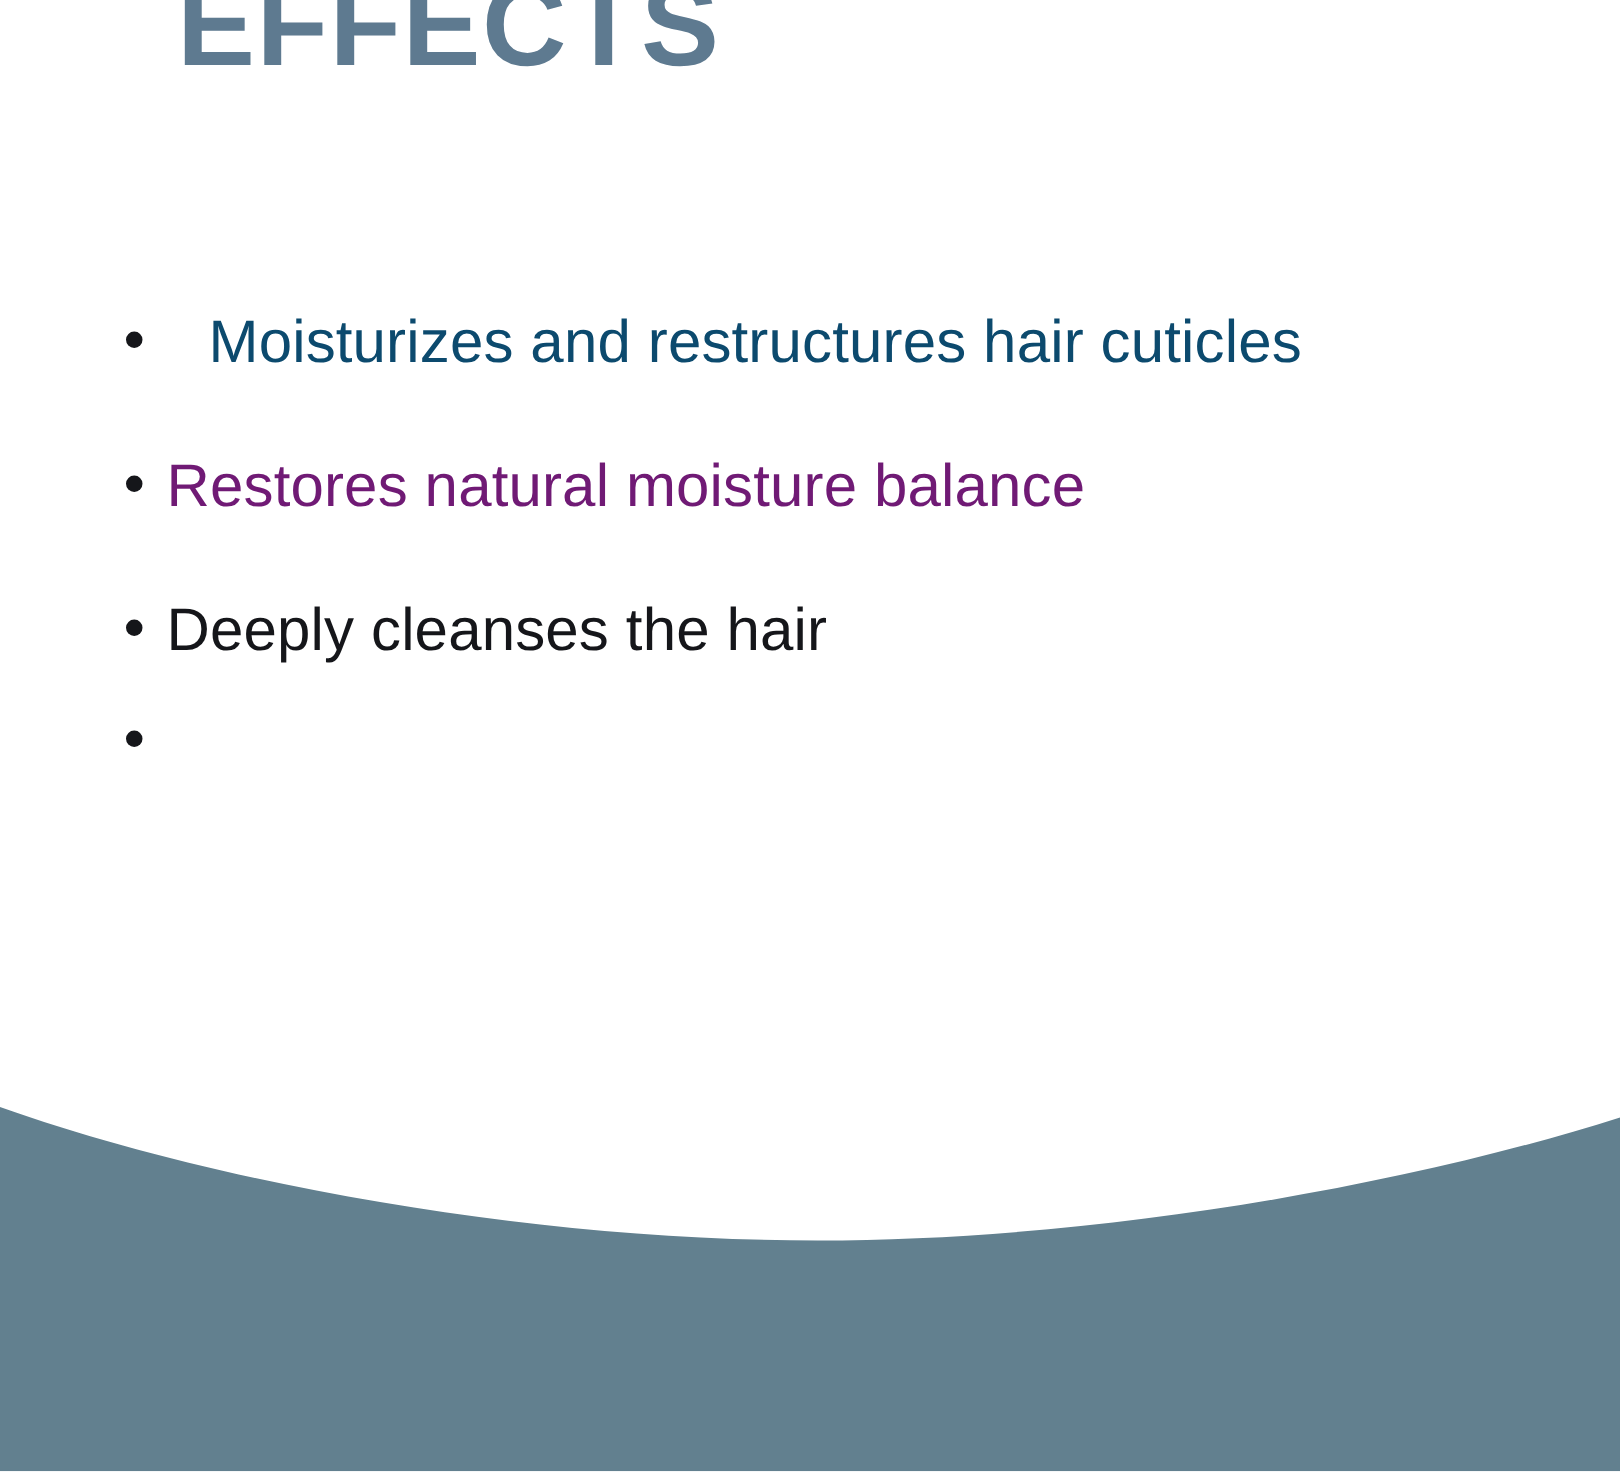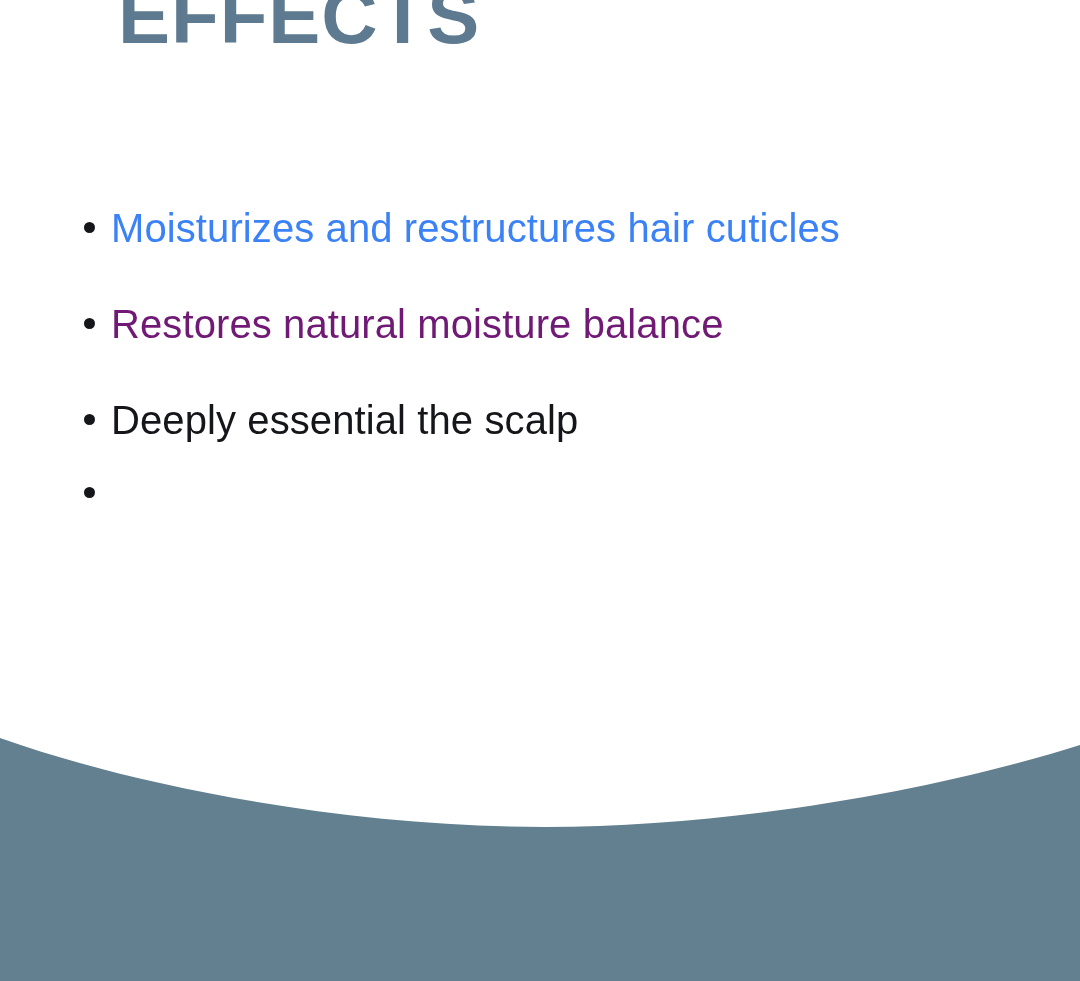--- a/index.html
+++ b/index.html
@@ -88,31 +88,31 @@
 <body>
 
 <div id="page">
 
   <h1 class="section-title" style="color: rgb(94, 122, 144);">EFFECTS</h1>
 
   <ul class="effects-list">
 
     <li class="effect-item">
       <span class="bullet-dot" style="background: rgb(21, 22, 26);"></span>
-      <span class="effect-text" style="color: #3b82f6;">Moisturizes and restructures hair cuticles</span>
+      <span class="effect-text" style="color: #0c4a6e; margin-left: 28px;">Moisturizes and restructures hair cuticles</span>
     </li>
 
     <li class="effect-item">
       <span class="bullet-dot" style="background: rgb(21, 22, 26);"></span>
       <span class="effect-text" style="color: #701a75;">Restores natural moisture balance</span>
     </li>
 
     <li class="effect-item">
       <span class="bullet-dot" style="background: rgb(21, 22, 26);"></span>
-      <span class="effect-text" style="color: rgb(21, 22, 26);">Deeply essential the scalp</span>
+      <span class="effect-text" style="color: rgb(21, 22, 26);">Deeply cleanses the hair</span>
     </li>
 
     <li class="effect-item">
       <span class="bullet-dot" style="background: rgb(21, 22, 26);"></span>
     </li>
 
   </ul>
 
   <svg class="bottom-wave" viewBox="0 0 1080 250" preserveAspectRatio="none">
     <path id="wave-path" d="M 0 7 C 150 60, 360 96, 545 96 C 730 96, 935 60, 1080 14 L 1080 250 L 0 250 Z" fill="#62808f"></path>

